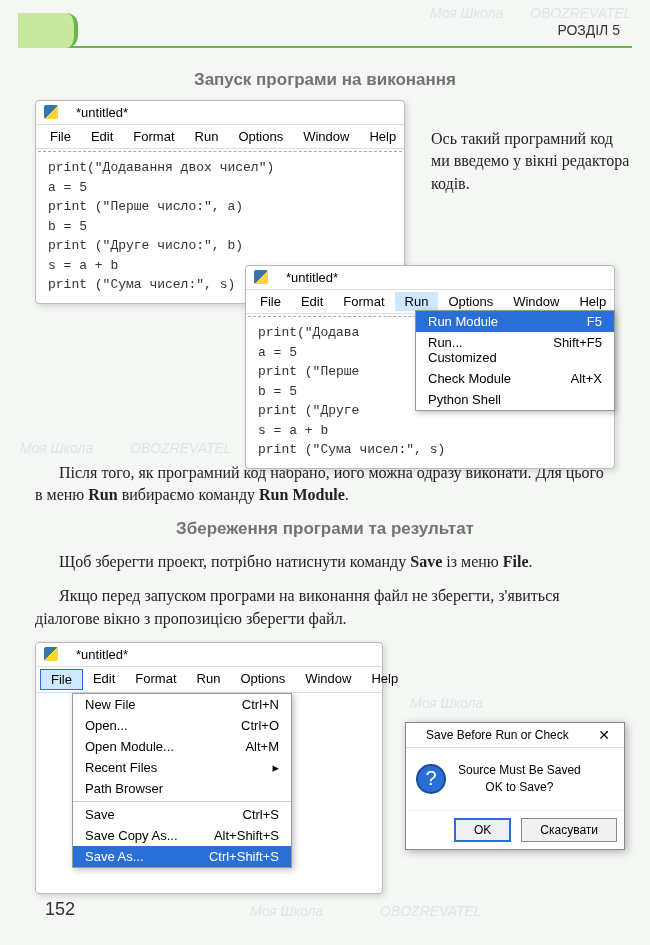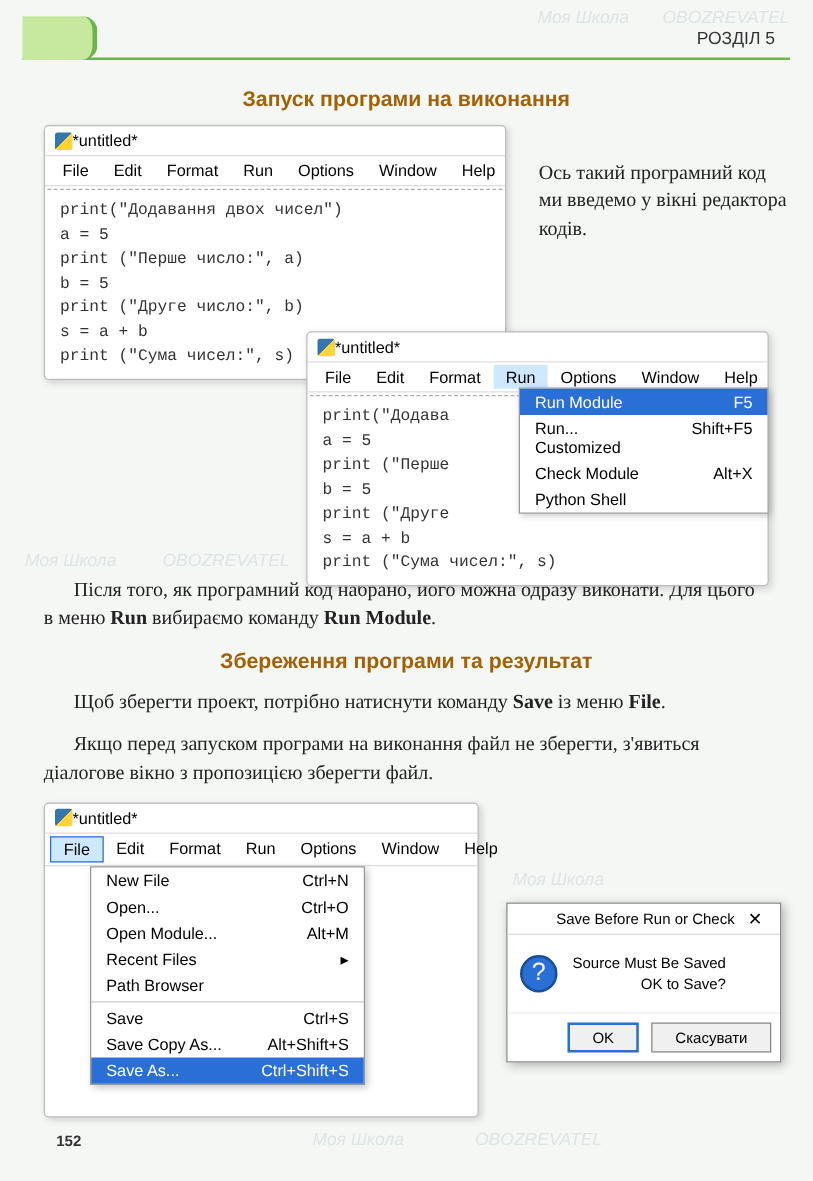--- a/index.html
+++ b/index.html
@@ -37,21 +37,21 @@
   }
   .section-label {
     position: absolute;
     right: 30px;
     top: 22px;
     font-size: 14px;
     color: #333;
   }
   .heading-blue {
     text-align: center;
-    color: #a16207;
+    color: #737373;
     font-weight: bold;
     font-size: 17px;
     margin: 10px 0;
   }
   .content {
     position: absolute;
     top: 60px;
     left: 0;
     right: 0;
     padding: 0 35px;
@@ -59,22 +59,22 @@
   .window {
     background: #fff;
     border: 1px solid #bbb;
     border-radius: 4px;
     box-shadow: 2px 2px 6px rgba(0,0,0,0.15);
     font-size: 13px;
   }
   .window-title {
     padding: 4px 8px;
     display: flex;
-    align-items: center;
-    gap: 0;
+    align-items: flex-start;
+    gap: 18px;
     border-bottom: 1px solid #ddd;
   }
   .window-title .py-icon {
     width: 14px; height: 14px;
     background: linear-gradient(135deg,#3776ab 50%,#ffd43b 50%);
     border-radius: 2px;
   }
   .menubar {
     display: flex;
     gap: 0;
@@ -142,21 +142,21 @@
     width: 220px;
     font-size: 12px;
   }
   .dialog-title {
     padding: 4px 8px;
     border-bottom: 1px solid #ddd;
     display: flex;
     align-items: center;
     justify-content: space-between;
   }
-  .dialog-title .left { display:flex; align-items:center; gap:19px;justify-content:center;}
+  .dialog-title .left { display:flex; align-items:center; gap:0;justify-content:center;}
   .dialog-body {
     padding: 14px 10px;
     display: flex;
     align-items: center;
     gap: 12px;
   }
   .q-icon {
     width: 30px; height: 30px;
     border-radius: 50%;
     background: #2a6fd6;
@@ -181,22 +181,22 @@
     border: 1px solid #888;
     background: #f0f0f0;
   }
   .dialog-buttons button.primary {
     border: 2px solid #2a6fd6;
   }
   .page-number {
     position: absolute;
     bottom: 25px;
     left: 45px;
-    font-weight: bold;
-    font-size: 12px;
+    font-weight: normal;
+    font-size: 18px;
     color: #333;
     text-align: right;
   }
   .watermark {
     position: absolute;
     color: rgba(150,170,180,0.25);
     font-size: 14px;
     font-style: italic;
     pointer-events: none;
   }
@@ -359,21 +359,21 @@
       <div class="dialog" style="position:absolute;left:370px;top:80px;">
         <div class="dialog-title">
           <div class="left">
             <span class="py-icon" style="width:12px;height:12px"></span>
             <span>Save Before Run or Check</span>
           </div>
           <span style="font-size:14px;padding:0 6px;">✕</span>
         </div>
         <div class="dialog-body">
           <div class="q-icon">?</div>
-          <div style="text-align:right;line-height:1.4;">
+          <div style="text-align:center;line-height:1.4;">
             <div>Source Must Be Saved</div>
             <div>OK to Save?</div>
           </div>
         </div>
         <div class="dialog-buttons">
           <button class="primary">OK</button>
           <button>Скасувати</button>
         </div>
       </div>
     </div>

